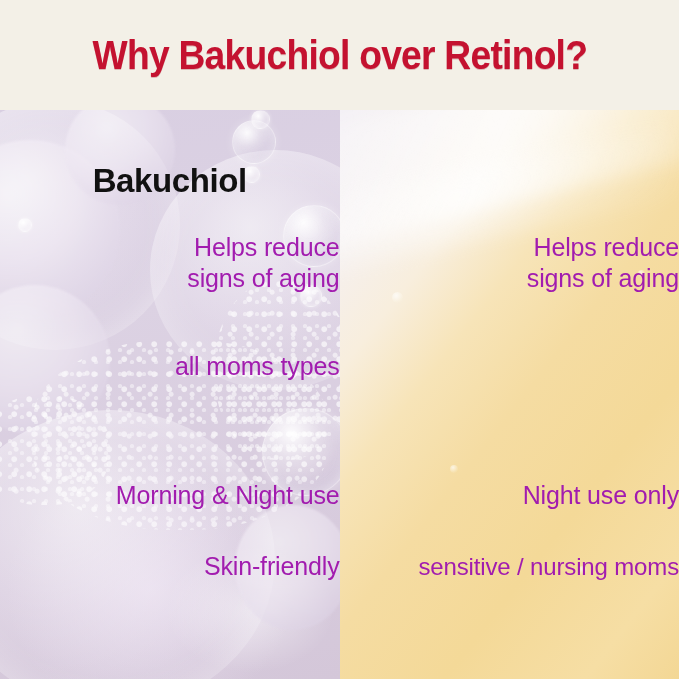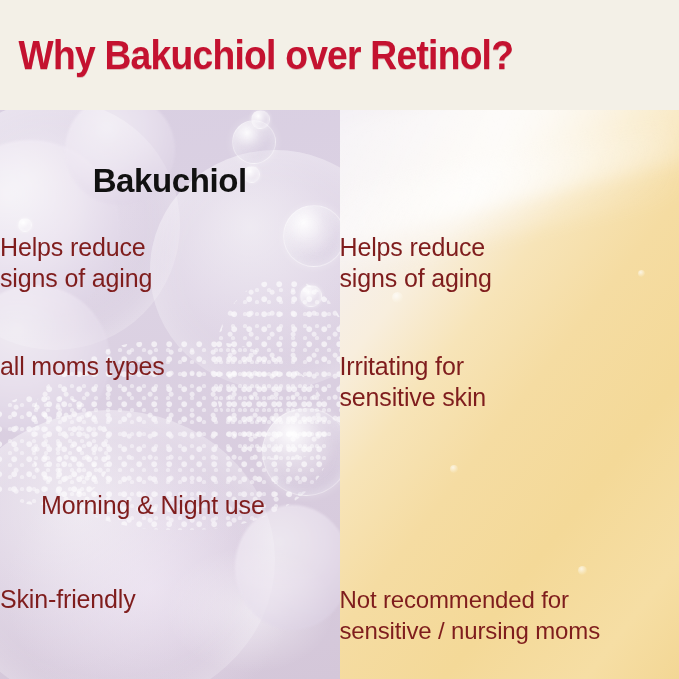--- a/index.html
+++ b/index.html
@@ -19,21 +19,21 @@
   }
 
   
   .header {
     position:absolute;
     left:0; top:0;
     width:679px; height:110px;
     background:#F3F0E7;
     display:flex;
     align-items:center;
-    justify-content:flex-start;
+    justify-content:center;
     z-index:6;
     border-radius:13px;
   }
   .header-title {
     font-size:40px;
     font-weight:bold;
     color:#C41230;
     letter-spacing:-0.8px;
     transform:scaleX(0.93);
     transform-origin:center;
@@ -144,31 +144,31 @@
     text-align:center;
     font-size:33px;
     font-weight:bold;
     color:#111111;
     letter-spacing:-0.4px;
   }
 
   .row {
     position:absolute;
     left:0; width:100%;
-    text-align:left;
+    text-align:right;
     font-size:25px;
     font-weight:normal;
-    color:#7f1d1d;
+    color:#a21caf;
     line-height:31px;
     letter-spacing:-0.15px;
   }
   .row-1 { top:122px; }
   .row-2 { top:241px; }
-  .row-3 { top:380px;padding-left:41px; }
-  .row-4 { top:441px;margin-top:33px; }
+  .row-3 { top:370px;padding-left:41px; }
+  .row-4 { top:441px; }
 
   .col-right .row-4 { font-size:24px; }
 
   
   .vs-badge {
     position:absolute;
     left:300px; top:348px;
     width:71px; height:71px;
     border-radius:50%;
     background:radial-gradient(circle at 42% 36%, #FDFCF4 0%, #F7F3E6 62%, #F1EBDA 100%);
@@ -251,27 +251,25 @@
       </div>
     </div>
 
     <div class="col col-right">
 
       <div class="row row-1">
         <div>Helps reduce</div>
         <div>signs of aging</div>
       </div>
 
-      <div class="row row-2">
-        <div>Irritating for</div>
-        <div>sensitive skin</div>
-      </div>
-
+
+      <div class="row row-3">
+        <div>Night use only</div>
+      </div>
 
       <div class="row row-4">
-        <div>Not recommended for</div>
         <div>sensitive / nursing moms</div>
       </div>
     </div>
   </div>
 
 
 </div>
 
 </body></html>

